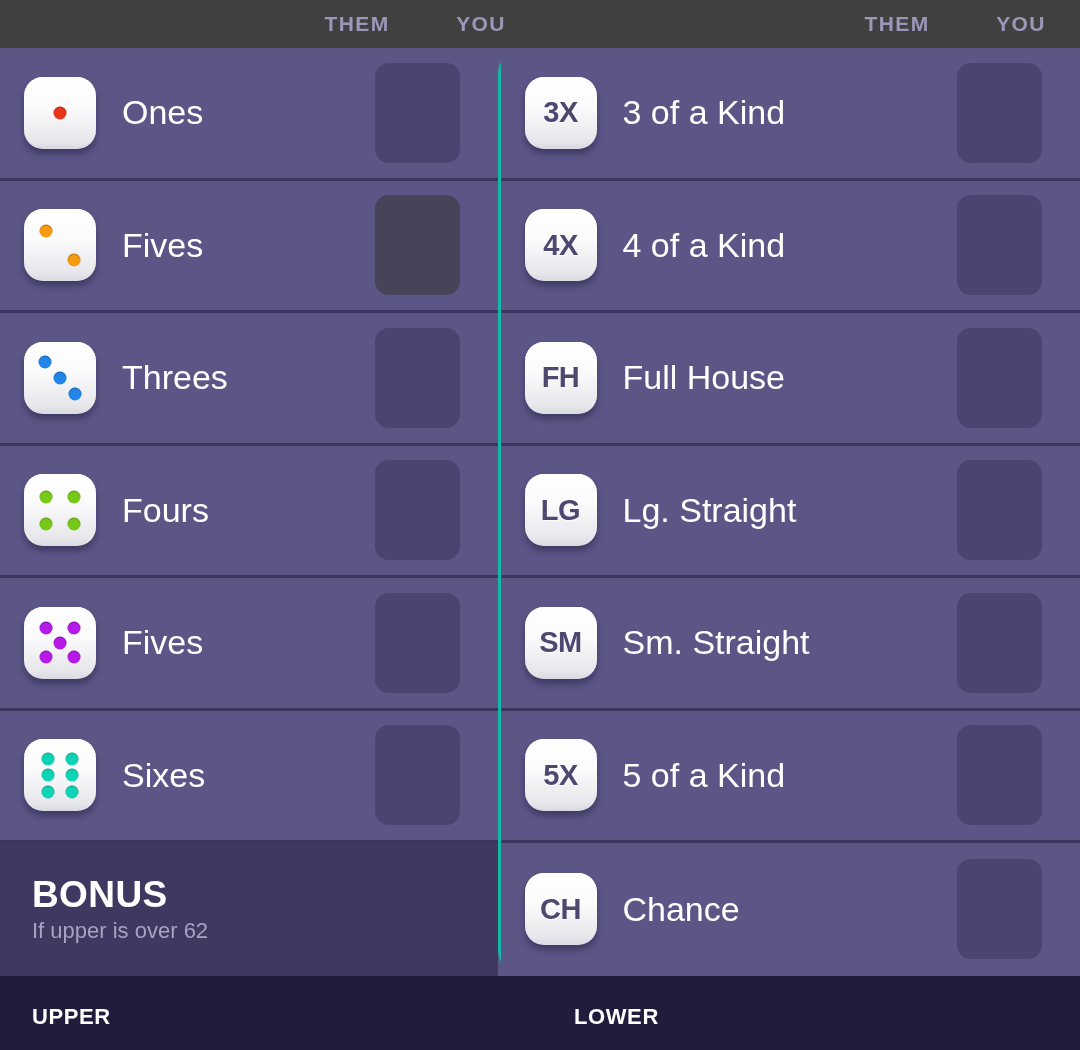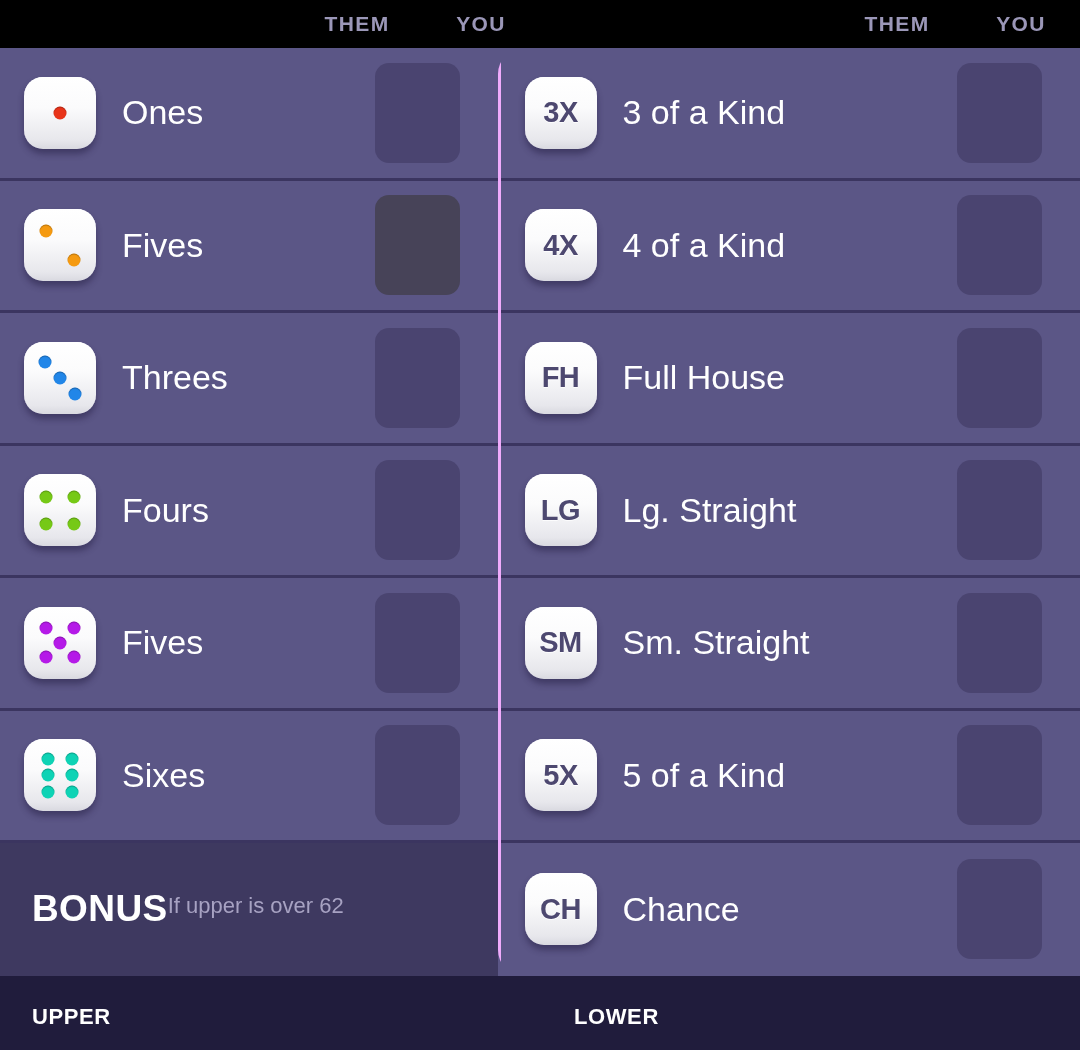--- a/index.html
+++ b/index.html
@@ -22,21 +22,21 @@
     height: 1050px;
     background: #5b5686;
     display: flex;
     flex-direction: column;
   }
 
   
   .header {
     height: 48px;
     flex: 0 0 48px;
-    background: #000000;
+    background: #404040;
     display: flex;
     position: relative;
   }
   .header-half {
     width: 50%;
     height: 100%;
     position: relative;
     display: flex;
     align-items: center;
     justify-content: flex-end;
@@ -60,21 +60,21 @@
     position: relative;
   }
   .col {
     position: relative;
     height: 100%;
     display: flex;
     flex-direction: column;
     border-radius: 26px;
   }
   .col-upper { width: 540px; }
-  .col-lower { width: 632px; border-left: 3px solid #f0abfc; box-sizing: border-box; }
+  .col-lower { width: 632px; border-left: 3px solid #14b8a6; box-sizing: border-box; }
 
   .row {
     position: relative;
     height: 132.5px;
     flex: 0 0 132.5px;
     display: flex;
     align-items: center;
     box-sizing: border-box;
     border-bottom: 3px solid #3b3560;
     background: #5b5686;
@@ -145,21 +145,21 @@
     border-radius: 14px;
     background: #4a4470;
     flex: 0 0 85px;
   }
   .score-box.them { margin-right: 40px; }
   .score-box.you  { margin-right: 38px; }
   .score-box.hidden-box { visibility: hidden; }
   .score-box.neutral { background: #474358; }
 
   
-  .bonus-text { display: flex; flex-direction: row; justify-content: center; }
+  .bonus-text { display: flex; flex-direction: column; justify-content: center; }
   .bonus-title {
     font-size: 37px;
     font-weight: bold;
     color: #ffffff;
     letter-spacing: 0.4px;
     line-height: 1.05;
   }
   .bonus-sub {
     font-size: 22px;
     color: #a7a2c2;

